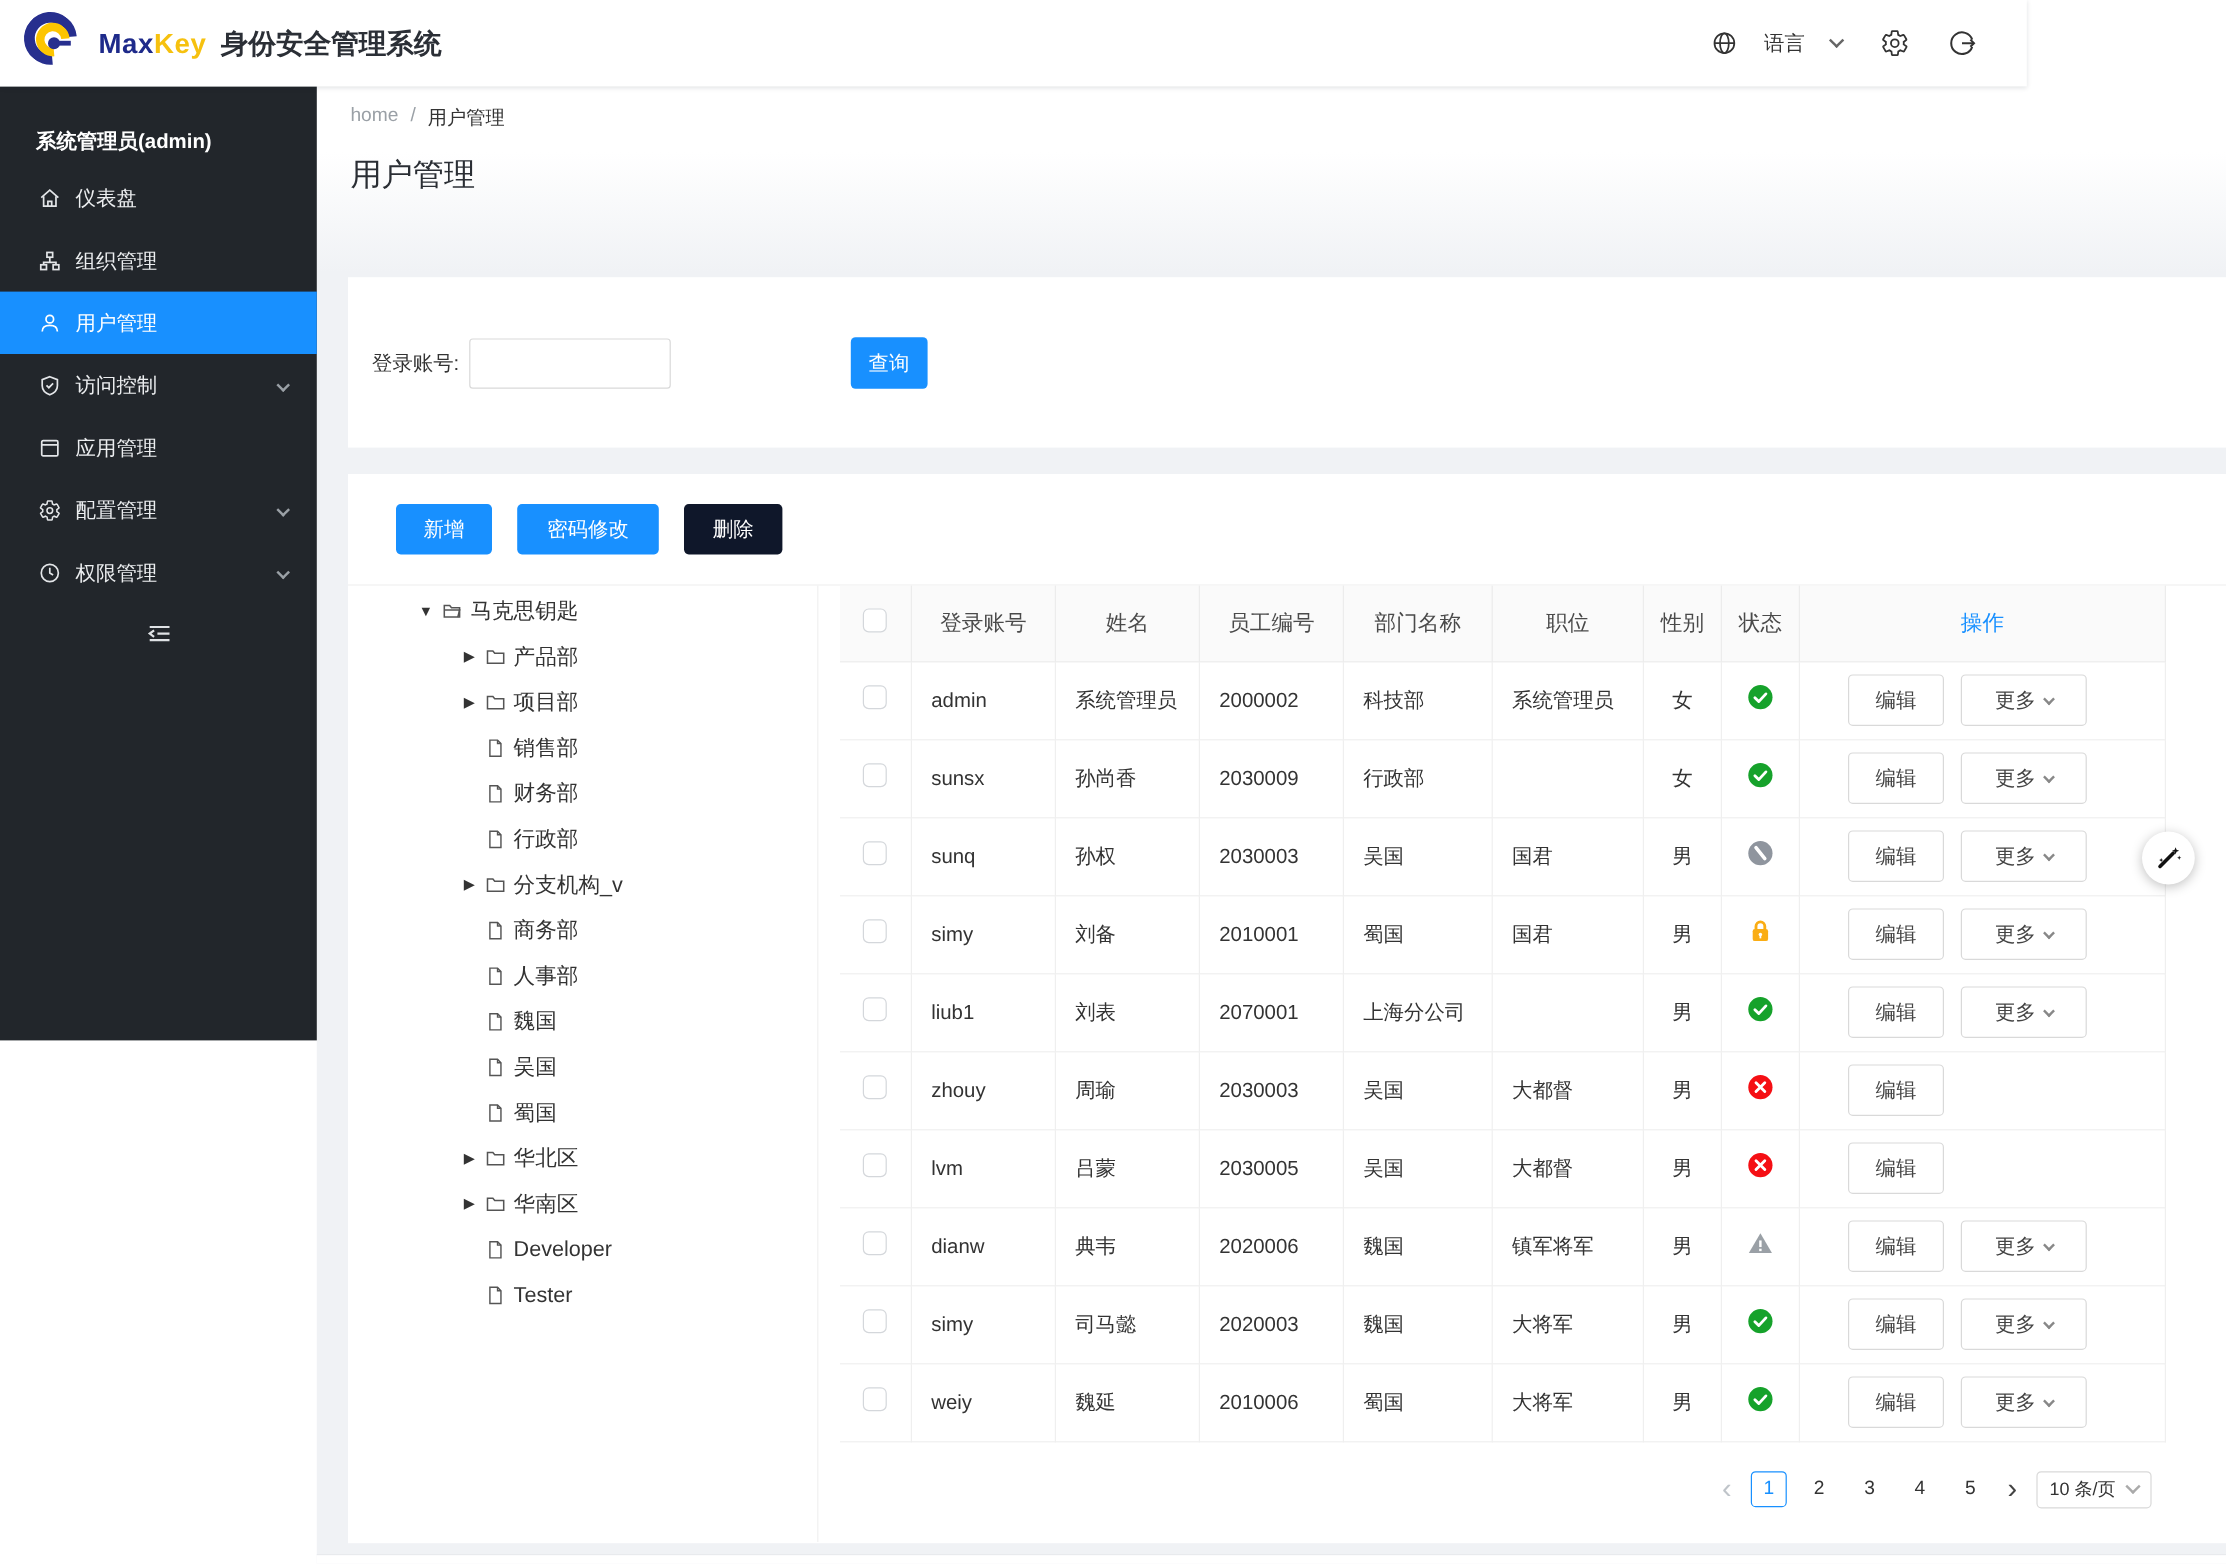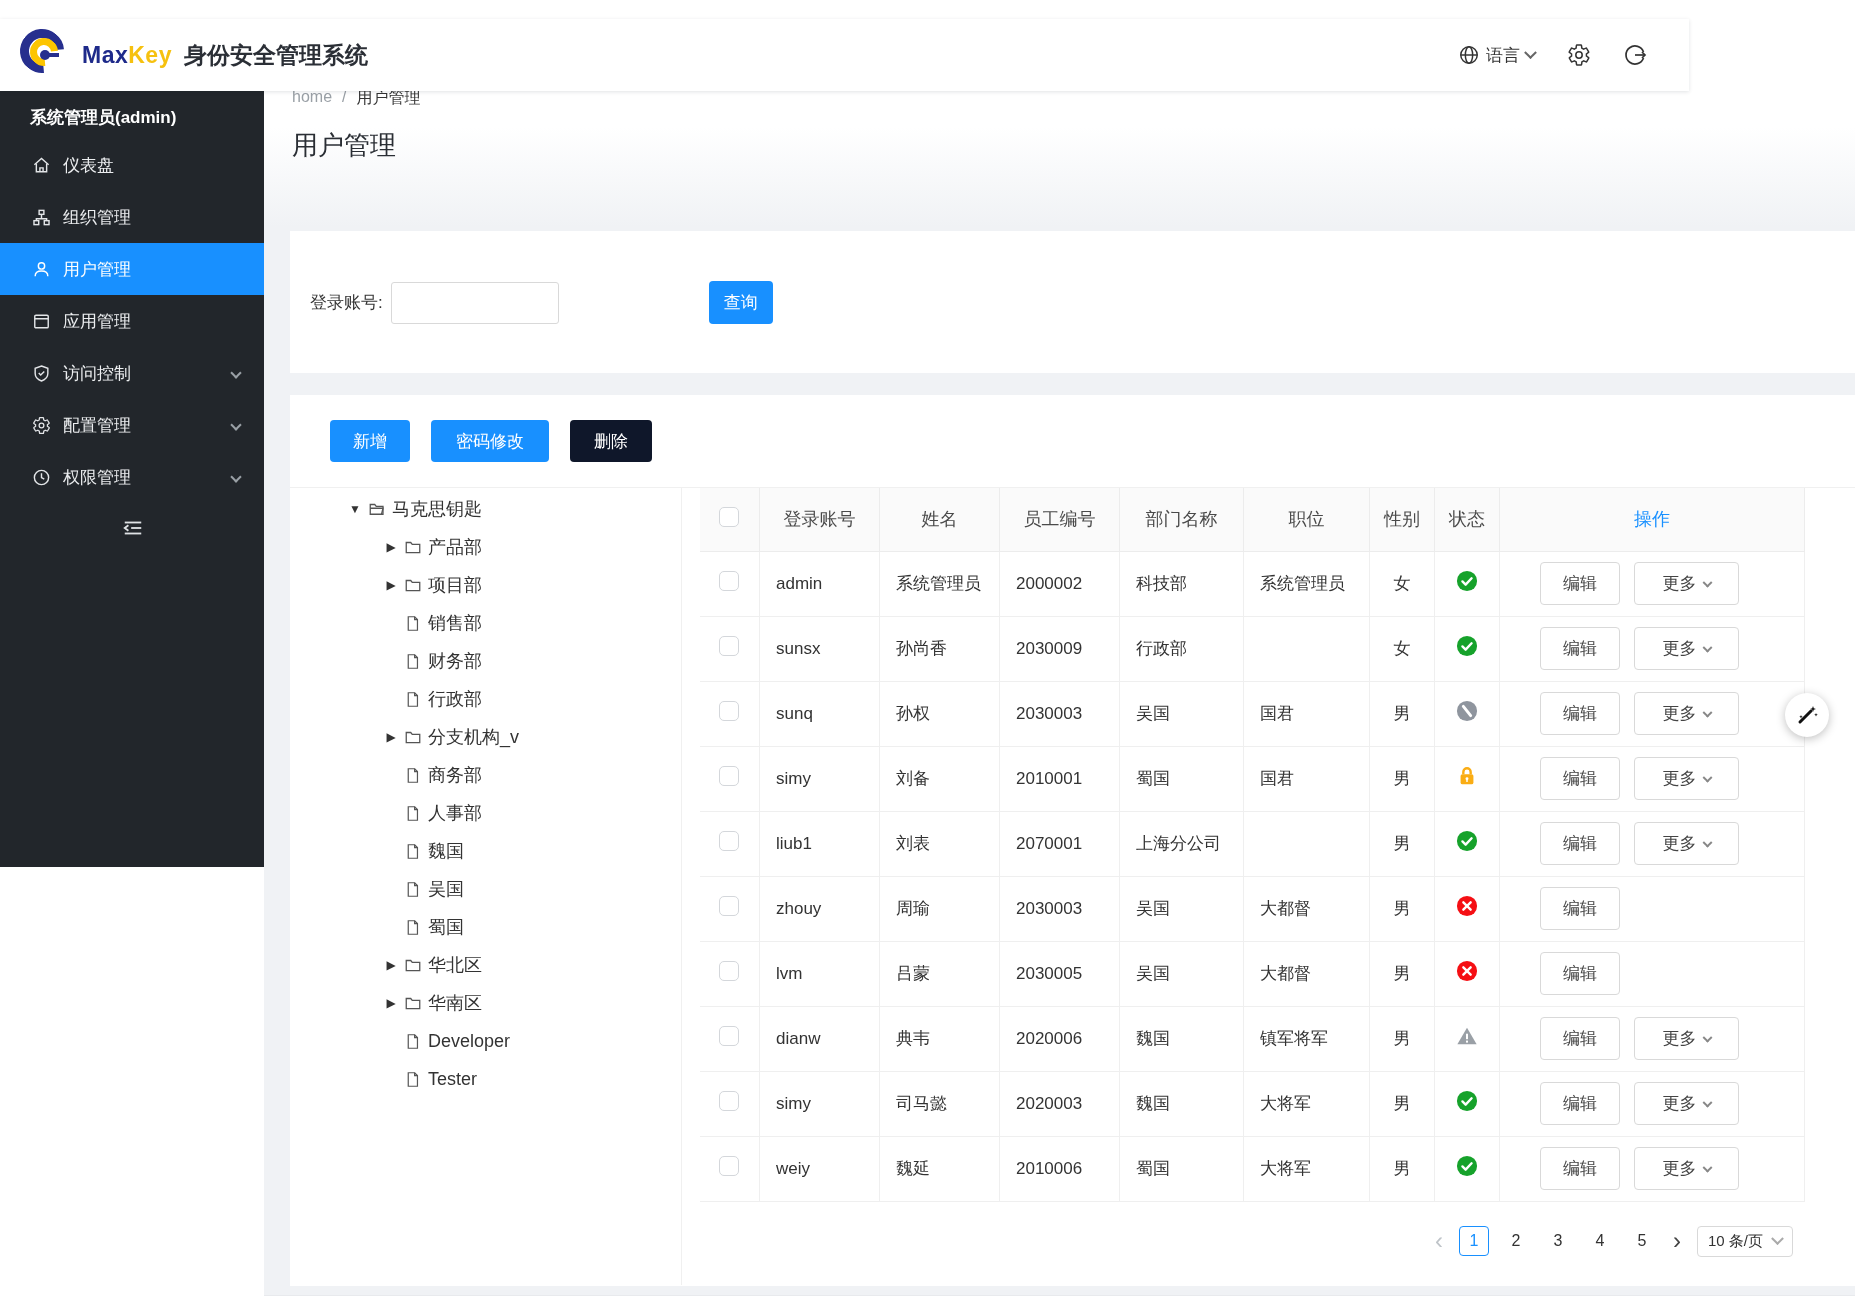--- a/index.html
+++ b/index.html
@@ -1,35 +1,35 @@
 <!DOCTYPE html>
 <html><head>
 <meta charset="utf-8">
 <style>
   * { margin:0; padding:0; box-sizing:border-box; }
   html,body { width:1855px; height:1303px; overflow:hidden;
     font-family:"Liberation Sans","DejaVu Sans",sans-serif; background:#ffffff; }
 
   
   .topbar { position:absolute; left:0; top:0; width:1689px; height:72px; background:#fff;
-    box-shadow:0 1px 4px rgba(0,21,41,.12); z-index:30; display:flex; align-items:center;margin-top:19px; }
+    box-shadow:0 1px 4px rgba(0,21,41,.12); z-index:30; display:flex; align-items:center; }
   .brand { display:flex; align-items:center; padding-left:20px; }
   .logo-mark { position:relative; width:52px; height:52px; margin-right:10px; }
   .logo-outer { position:absolute; left:0; top:0; width:44px; height:44px; border:9px solid #272f8e;
     border-right-color:transparent; border-radius:50%; transform:rotate(40deg); }
   .logo-inner { position:absolute; left:10px; top:9px; width:28px; height:28px; border:7px solid #fdc500;
     border-right-color:transparent; border-radius:50%; transform:rotate(40deg); }
   .logo-dot { position:absolute; left:20px; top:21px; width:10px; height:10px; background:#272f8e; border-radius:50%; }
   .logo-stem { position:absolute; left:27px; top:24px; width:12px; height:4px; background:#272f8e; }
   .brand-text { font-size:23px; font-weight:bold; letter-spacing:.5px; }
   .brand-max { color:#1e2a8a; }
   .brand-key { color:#f6c10f; }
   .brand-suffix { color:#2b2f36; font-size:23px; font-weight:bold; margin-left:12px; }
   .topbar-right { margin-left:auto; display:flex; align-items:center; gap:32px; padding-right:42px; }
-  .lang-group { display:flex; align-items:center; gap:6px; cursor:pointer; }
+  .lang-group { display:flex; align-items:center; gap:22px; cursor:pointer; }
   .lang-label { font-size:17px; color:#333; }
   .icon-svg { display:inline-flex; }
   .chev { width:9px; height:9px; border-right:2px solid #666; border-bottom:2px solid #666;
     transform:rotate(45deg) translate(-2px,-2px); display:inline-block; }
 
   
   .sidebar { position:absolute; left:0; top:72px; width:264px; height:795px; background:#22262b; z-index:20; }
   .side-user { padding:34px 0 10px 30px; color:#fff; font-weight:bold; font-size:17px; }
   .side-item { position:relative; height:52px; display:flex; align-items:center; padding-left:32px;
     color:#eceef0; font-size:17px; cursor:pointer; }
@@ -179,35 +179,35 @@
           <svg width="19" height="19" viewBox="0 0 24 24" fill="none" stroke="#ffffff" stroke-width="1.8">
             <circle cx="12" cy="7.5" r="4"></circle>
             <path d="M4 20.5 c0-4.4 3.6-6.5 8-6.5 s8 2.1 8 6.5"></path>
           </svg>
         </span>
         <span>用户管理</span>
       </div>
       <div class="side-item">
         <span class="s-icon">
           <svg width="19" height="19" viewBox="0 0 24 24" fill="none" stroke="#e3e5e8" stroke-width="1.8">
-            <rect x="3.5" y="4" width="17" height="16" rx="1.5"></rect>
-            <path d="M3.5 8.5 h17 M7 6.2 h.01 M10 6.2 h.01"></path>
-          </svg>
-        </span>
-        <span>应用管理</span>
-      </div>
-      <div class="side-item">
-        <span class="s-icon">
-          <svg width="19" height="19" viewBox="0 0 24 24" fill="none" stroke="#e3e5e8" stroke-width="1.8">
             <path d="M12 2.5 L20 5.5 V12 c0 5-3.6 7.8-8 9.5 C7.6 19.8 4 17 4 12 V5.5 Z"></path>
             <polyline points="8.5,11.5 11,14 15.5,9.5"></polyline>
           </svg>
         </span>
         <span>访问控制</span>
         <span class="side-chev"></span>
+      </div>
+      <div class="side-item">
+        <span class="s-icon">
+          <svg width="19" height="19" viewBox="0 0 24 24" fill="none" stroke="#e3e5e8" stroke-width="1.8">
+            <rect x="3.5" y="4" width="17" height="16" rx="1.5"></rect>
+            <path d="M3.5 8.5 h17 M7 6.2 h.01 M10 6.2 h.01"></path>
+          </svg>
+        </span>
+        <span>应用管理</span>
       </div>
       <div class="side-item">
         <span class="s-icon">
           <svg width="19" height="19" viewBox="0 0 24 24" fill="none" stroke="#e3e5e8" stroke-width="1.6">
             <path d="M19.4 13c.04-.33.06-.66.06-1s-.02-.67-.06-1l2.1-1.6c.2-.15.25-.42.13-.64l-2-3.46c-.12-.22-.38-.3-.6-.22l-2.5 1c-.52-.4-1.08-.73-1.7-.98l-.38-2.65C14.4 2.2 14.2 2 13.95 2h-4c-.25 0-.45.2-.5.45l-.38 2.65c-.6.25-1.17.58-1.7.98l-2.5-1c-.22-.08-.48 0-.6.22l-2 3.46c-.12.22-.07.5.13.64L4.6 11c-.04.33-.06.66-.06 1s.02.67.06 1l-2.1 1.6c-.2.15-.25.42-.13.64l2 3.46c.12.22.38.3.6.22l2.5-1c.52.4 1.08.73 1.7.98l.38 2.65c.05.25.25.45.5.45h4c.25 0 .45-.2.5-.45l.38-2.65c.6-.25 1.17-.58 1.7-.98l2.5 1c.22.08.48 0 .6-.22l2-3.46c.12-.22.07-.5-.13-.64L19.4 13z"></path>
             <circle cx="12" cy="12" r="3"></circle>
           </svg>
         </span>
         <span>配置管理</span>
         <span class="side-chev"></span>

